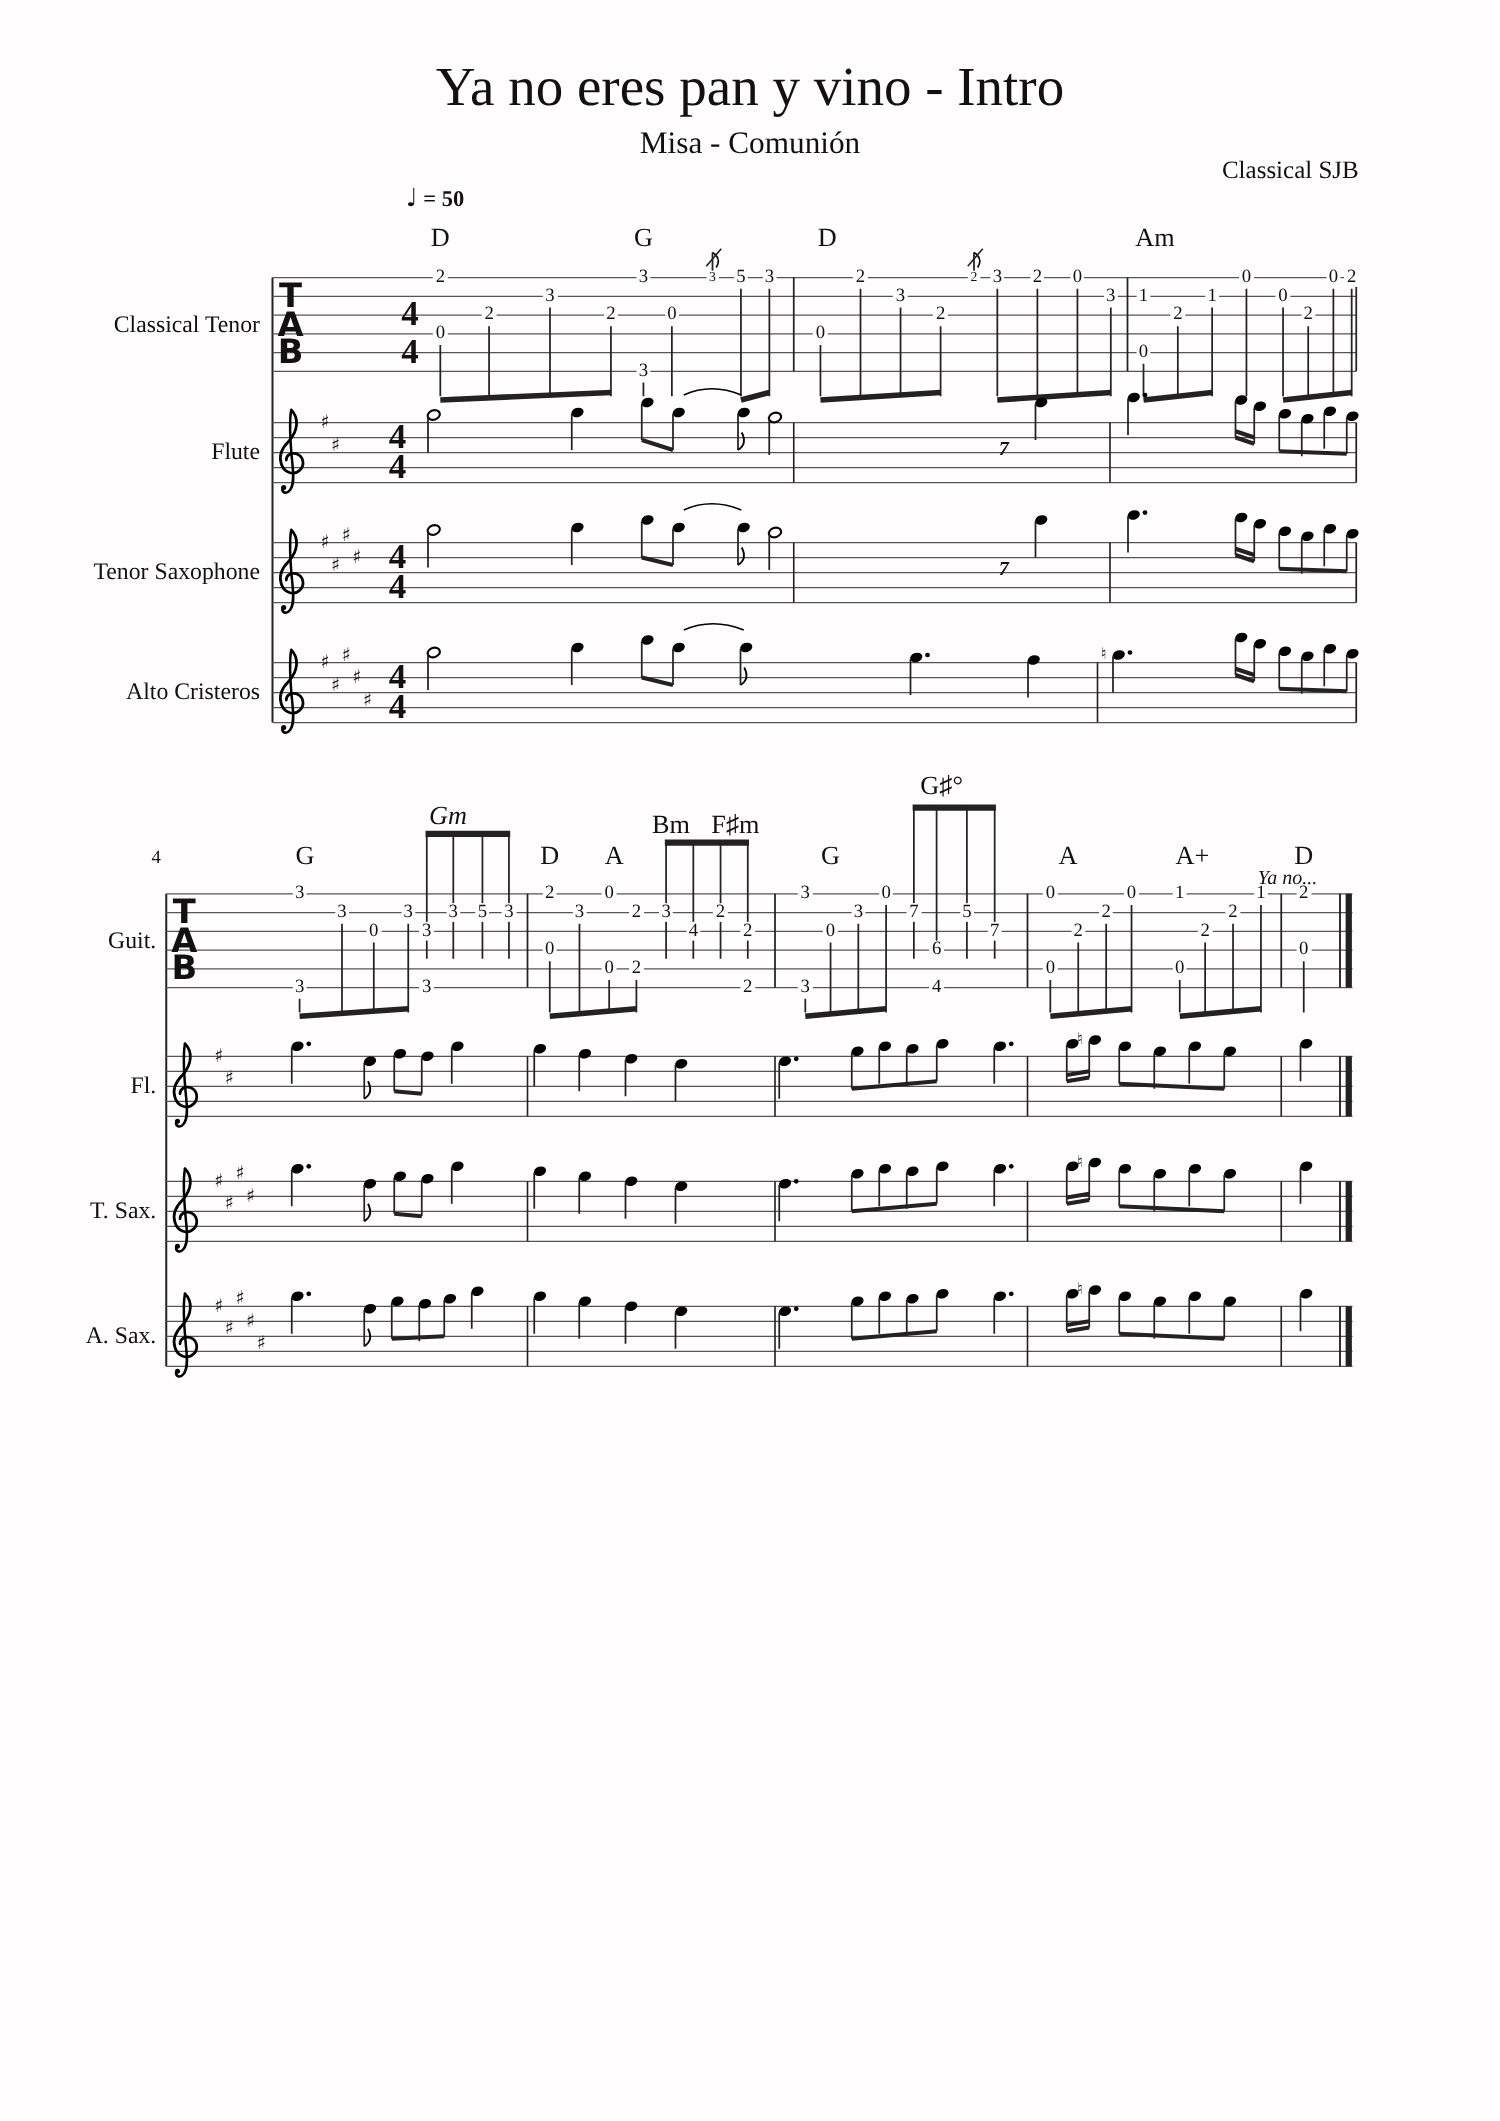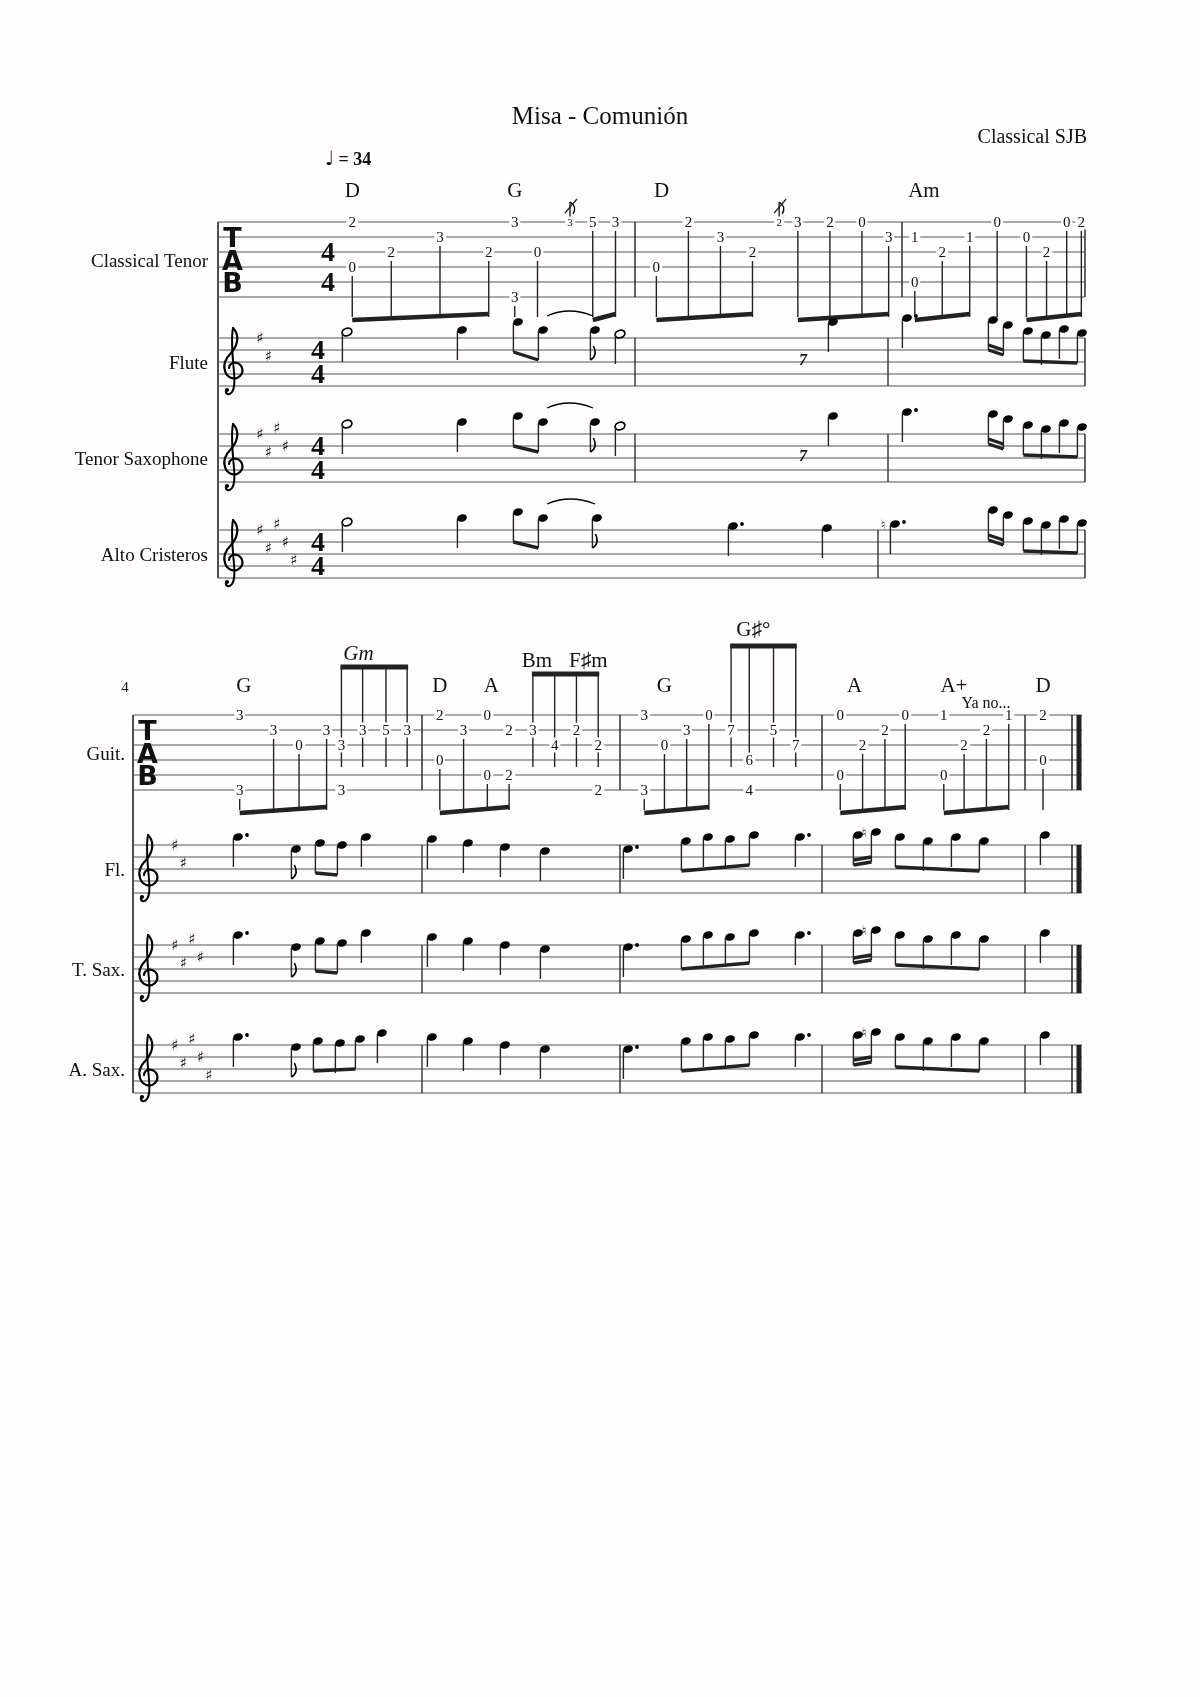--- a/index.html
+++ b/index.html
@@ -467,23 +467,24 @@
       <line x1="1072" y1="715" x2="1072" y2="790" stroke="#222" stroke-width="1.5"></line>
       <line x1="1079" y1="715" x2="1079" y2="790" stroke="#222" stroke-width="5"></line>
       <line x1="1072" y1="845" x2="1072" y2="893" stroke="#222" stroke-width="1.5"></line>
       <line x1="1079" y1="845" x2="1079" y2="893" stroke="#222" stroke-width="5"></line>
       <line x1="1072" y1="945" x2="1072" y2="993" stroke="#222" stroke-width="1.5"></line>
       <line x1="1079" y1="945" x2="1079" y2="993" stroke="#222" stroke-width="5"></line>
       <line x1="1072" y1="1045" x2="1072" y2="1093" stroke="#222" stroke-width="1.5"></line>
       <line x1="1079" y1="1045" x2="1079" y2="1093" stroke="#222" stroke-width="5"></line>
     </svg>
   <div id="txt">
+    <span class="t title" style="left:600px;top:70px;">Ya no eres pan y vino - Intro</span>
     <span class="t subtitle" style="left:600px;top:115px;">Misa - Comunión</span>
     <span class="t r credit" style="left:1087px;top:136px;">Classical SJB</span>
-    <span class="t tempo" style="left:348px;top:158px;"><span class="nq">♩</span><span> = 34</span></span>
+    <span class="t tempo" style="left:348px;top:158px;"><span class="nq">♩</span><span> = 50</span></span>
   <span class="t tabletter" style="left: 232px; top: 237px;">T</span>
       <span class="t tabletter" style="left: 232px; top: 259.5px;">A</span>
       <span class="t tabletter" style="left: 232px; top: 282px;">B</span>
       <span class="t ts" style="left: 328px; top: 252px;">4</span>
       <span class="t ts" style="left: 328px; top: 282px;">4</span>
       <span class="t ilabel r" style="left: 208px; top: 260px;">Classical Tenor</span>
       <span class="t chord" style="left: 352.25px; top: 190px;">D</span>
       <span class="t chord" style="left: 514.75px; top: 190px;">G</span>
       <span class="t fret" style="left: 352.25px; top: 222px;">2</span>
       <span class="t fret" style="left: 352.25px; top: 267px;">0</span>
@@ -609,15 +610,15 @@
       <span class="t sharp" style="left: 200.5px; top: 957px;">♯</span>
       <span class="t acc" style="left: 864px; top: 930px;">♮</span>
       <span class="t ilabel r" style="left: 125px; top: 1069px;">A. Sax.</span>
       <span class="t sharp" style="left: 175px; top: 1045px;">♯</span>
       <span class="t sharp" style="left: 183.5px; top: 1063px;">♯</span>
       <span class="t sharp" style="left: 192px; top: 1039px;">♯</span>
       <span class="t sharp" style="left: 200.5px; top: 1057px;">♯</span>
       <span class="t sharp" style="left: 209px; top: 1075px;">♯</span>
       <span class="t acc" style="left: 864px; top: 1032px;">♮</span>
       <span class="t mnum" style="left: 125px; top: 687px;">4</span>
-      <span class="t lyric" style="left: 986px; top: 703px;">Ya no...</span>
+      <span class="t lyric" style="left: 1030px; top: 703px; font-style: italic;">Ya no...</span>
     </div>
 </div>
 
 </body></html>

